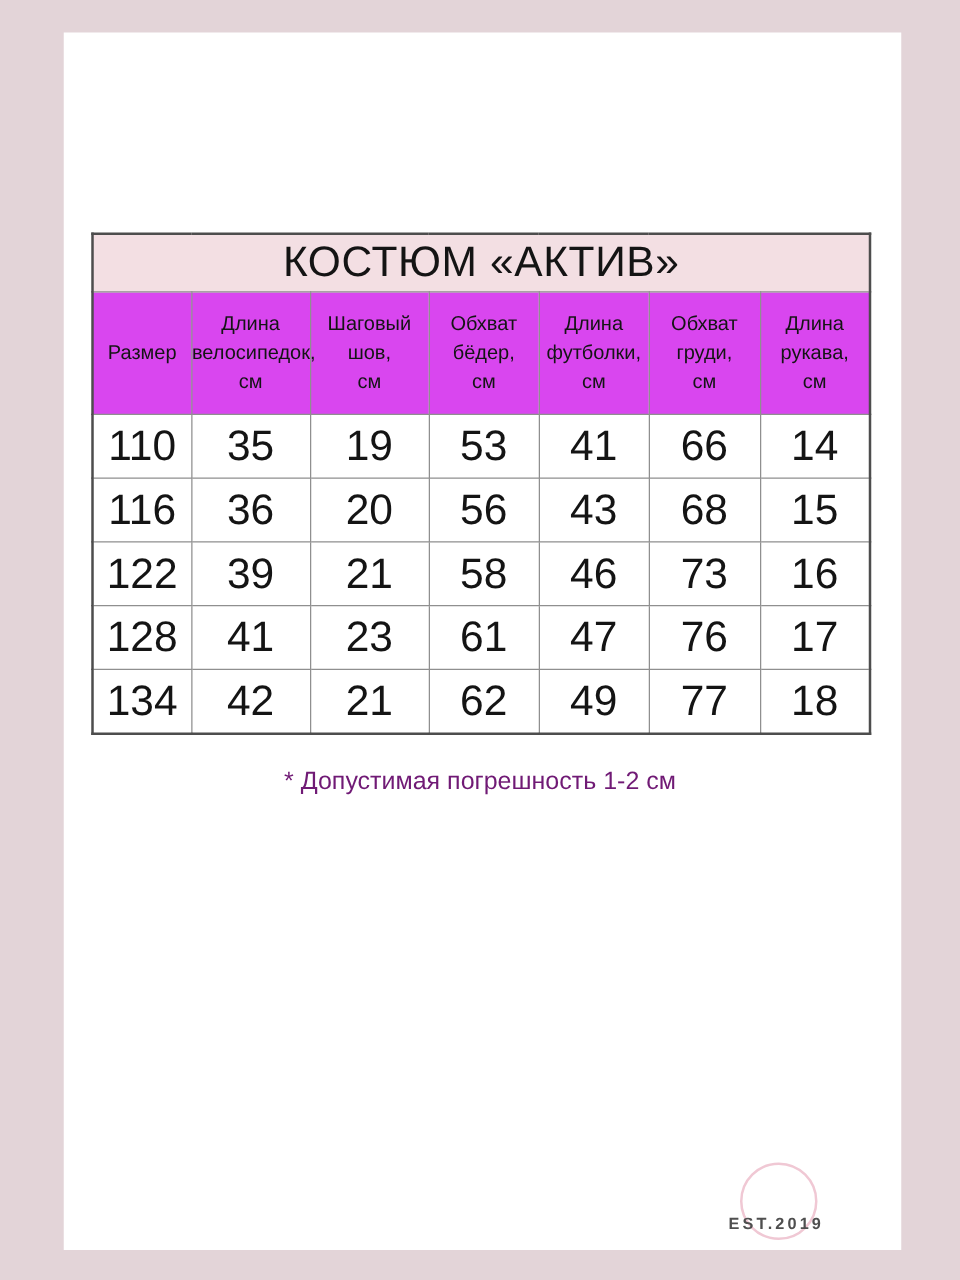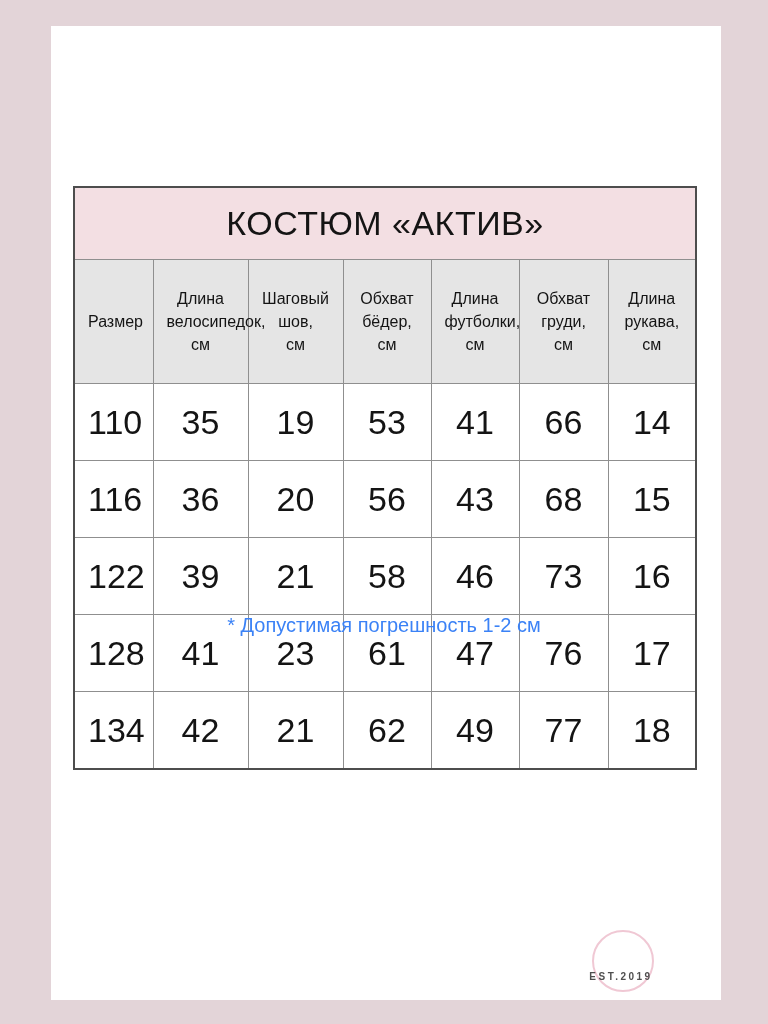--- a/index.html
+++ b/index.html
@@ -26,32 +26,32 @@
     width: 622px;
     border-collapse: collapse;
     table-layout: fixed;
     border: 2px solid #4d4d4d;
     color: #141414;
   }
   table.size-table td, table.size-table th {
     border: 1px solid #8f8f8f;
     text-align: center;
     vertical-align: middle;
-    padding: 13px;
+    padding: 0;
   }
   tr.title-row th {
     height: 45px;
     background: #f3dfe3;
     font-size: 34px;
     font-weight: 400;
     letter-spacing: 0.5px;
   }
   tr.header-row td {
     height: 97px;
-    background: #e5e5e5;
+    background: #d946ef;
     font-size: 16px;
     line-height: 1.45;
     white-space: pre-line;
   }
   tr.data-row td {
     height: 50px;
     font-size: 34px;
   }
   .col-size    { width: 79px; }
   .col-bike    { width: 95px; }
@@ -61,21 +61,21 @@
   .col-chest   { width: 89px; }
   .col-sleeve  { width: 88px; }
 
   .note {
     position: absolute;
     left: 22px;
     top: 588px;
     width: 622px;
     text-align: center;
     font-size: 20px;
-    color: #3b82f6;
+    color: #701a75;
   }
   .footnote {
     position: absolute;
     left: 52px;
     top: 818px;
     width: 600px;
     font-size: 20px;
     line-height: 31px;
     color: #141414;
     white-space: pre-line;
@@ -113,21 +113,21 @@
     vertical-align: 9px;
     letter-spacing: 0;
     margin-left: -2px;
   }
   .brand-est {
     position: absolute;
     left: 0;
     top: 67px;
     width: 248px;
     text-align: center;
-    font-size: 10px;
+    font-size: 13px;
     font-weight: bold;
     letter-spacing: 2.5px;
     color: #4f4f4f;
   }
 </style>
 </head>
 <body>
 
 <div class="card">
 

